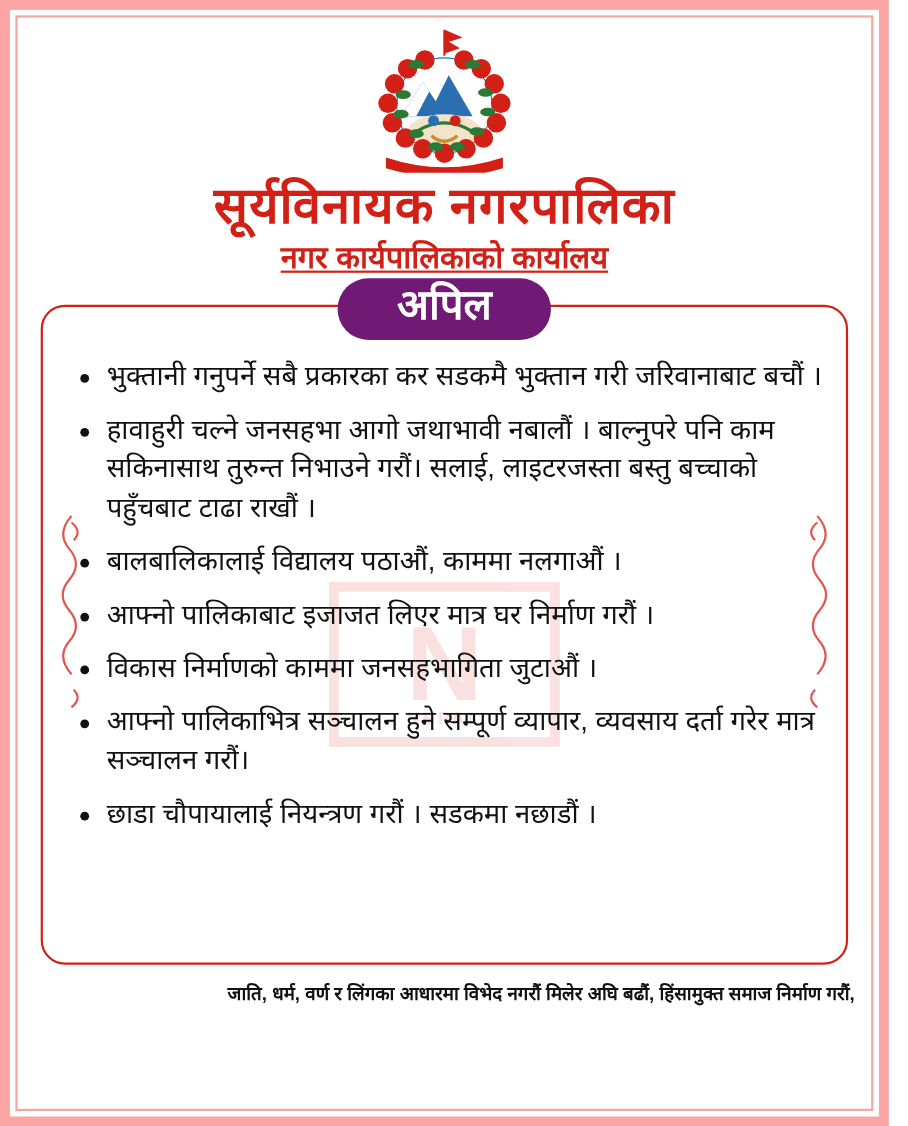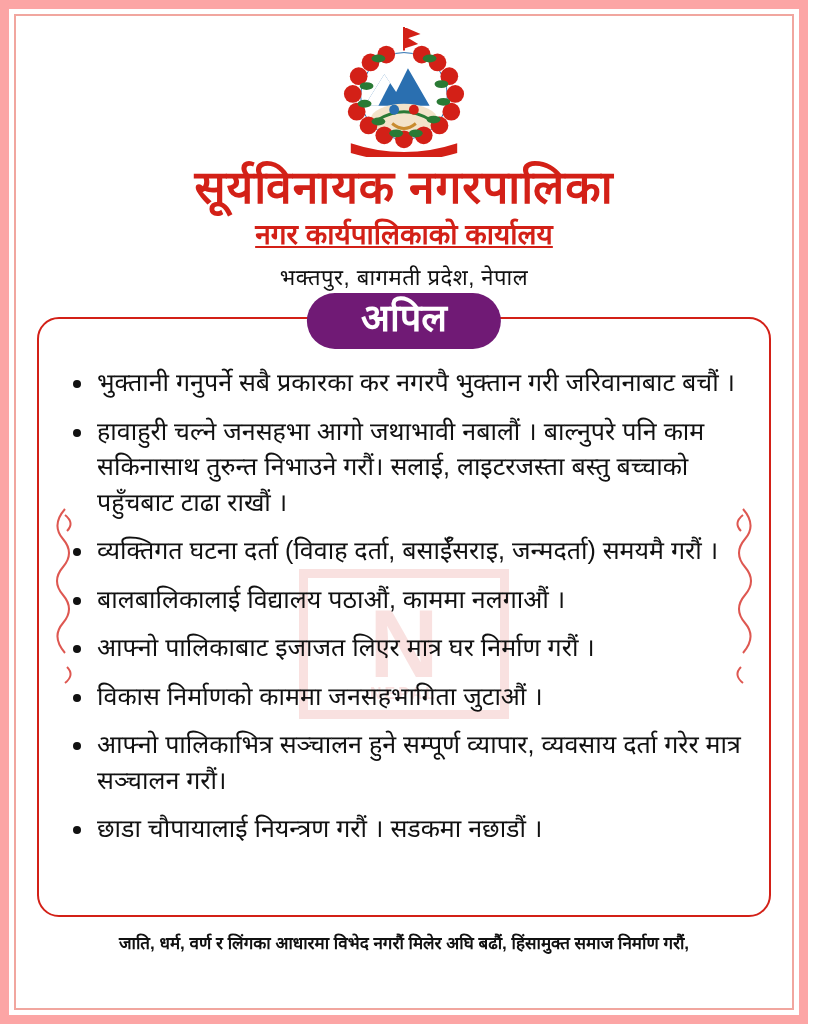--- a/index.html
+++ b/index.html
@@ -173,21 +173,21 @@
     position: absolute;
     left: 16px;
     top: 15px;
     width: 8px;
     height: 8px;
     background: #111111;
     border-radius: 50%;
   }
 
   .footer-note {
-    text-align: center;
+    text-align: right;
     font-size: 17px;
     font-weight: bold;
     color: #111111;
     margin-top: 14px;
     padding: 0 22px;
     font-family: "Liberation Sans", sans-serif;
   }
 </style>
 </head>
 <body>
@@ -242,21 +242,20 @@
         </g>
 
         <path d="M16 120 q54 18 108 0 l0 10 q-54 16 -108 0 Z" fill="#d32017"></path>
       </svg>
     </div>
   </div>
 
   <div class="title-block">
     <div class="org-title">सूर्यविनायक नगरपालिका</div>
     <div class="org-sub">नगर कार्यपालिकाको कार्यालय</div>
-    <div class="org-addr">भक्तपुर, बागमती प्रदेश, नेपाल</div>
   </div>
 
   <div class="body-panel">
     <div class="appeal-badge">अपिल</div>
 
     <div class="ornament left">
       <svg viewBox="0 0 40 200" width="40" height="200" aria-hidden="true">
         <path d="M20 10 q-14 16 -2 30 q12 14 0 28 q-12 14 0 28 q12 14 0 28 q-12 14 2 30" fill="none" stroke="#d32017" stroke-width="2"></path>
         <path d="M20 16 q10 8 2 16" fill="none" stroke="#d32017" stroke-width="2"></path>
         <path d="M20 184 q10 -8 2 -16" fill="none" stroke="#d32017" stroke-width="2"></path>
@@ -270,23 +269,22 @@
       </svg>
     </div>
 
     <div class="watermark">
       <div class="wm-box"></div>
       <div class="wm-letter">N</div>
       <div class="wm-text">NEPAL</div>
     </div>
 
     <ul class="appeal-list">
-      <li>भुक्तानी गनुपर्ने सबै प्रकारका कर नगरपै भुक्तान गरी जरिवानाबाट बचौं ।</li>
+      <li>भुक्तानी गनुपर्ने सबै प्रकारका कर सडकमै भुक्तान गरी जरिवानाबाट बचौं ।</li>
       <li>हावाहुरी चल्ने जनसहभा आगो जथाभावी नबालौं । बाल्नुपरे पनि काम सकिनासाथ तुरुन्त निभाउने गरौं। सलाई, लाइटरजस्ता बस्तु बच्चाको पहुँचबाट टाढा राखौं ।</li>
-      <li>व्यक्तिगत घटना दर्ता (विवाह दर्ता, बसाईँसराइ, जन्मदर्ता) समयमै गरौं ।</li>
       <li>बालबालिकालाई विद्यालय पठाऔं, काममा नलगाऔं ।</li>
       <li> आफ्नो पालिकाबाट इजाजत लिएर मात्र घर निर्माण गरौं ।</li>
       <li> विकास निर्माणको काममा जनसहभागिता जुटाऔं ।</li>
       <li> आफ्नो पालिकाभित्र सञ्चालन हुने सम्पूर्ण व्यापार, व्यवसाय दर्ता गरेर मात्र सञ्चालन गरौं।</li>
       <li>छाडा चौपायालाई नियन्त्रण गरौं । सडकमा नछाडौं ।</li>
     </ul>
   </div>
 
   <div class="footer-note">जाति, धर्म, वर्ण र लिंगका आधारमा विभेद नगरौं मिलेर अघि बढौं, हिंसामुक्त समाज निर्माण गरौं,</div>
 </div>

